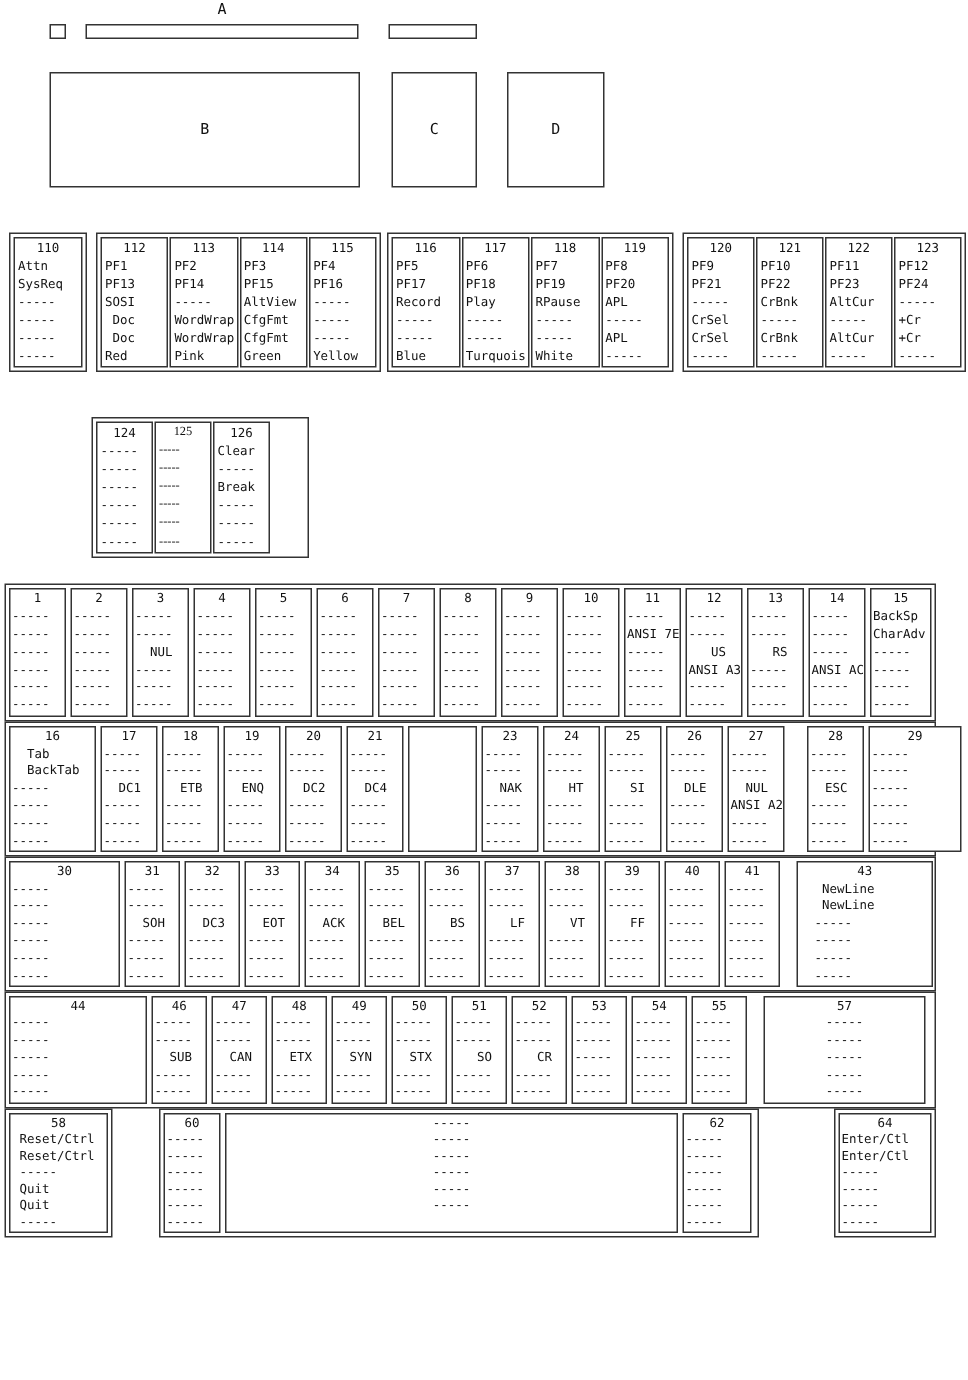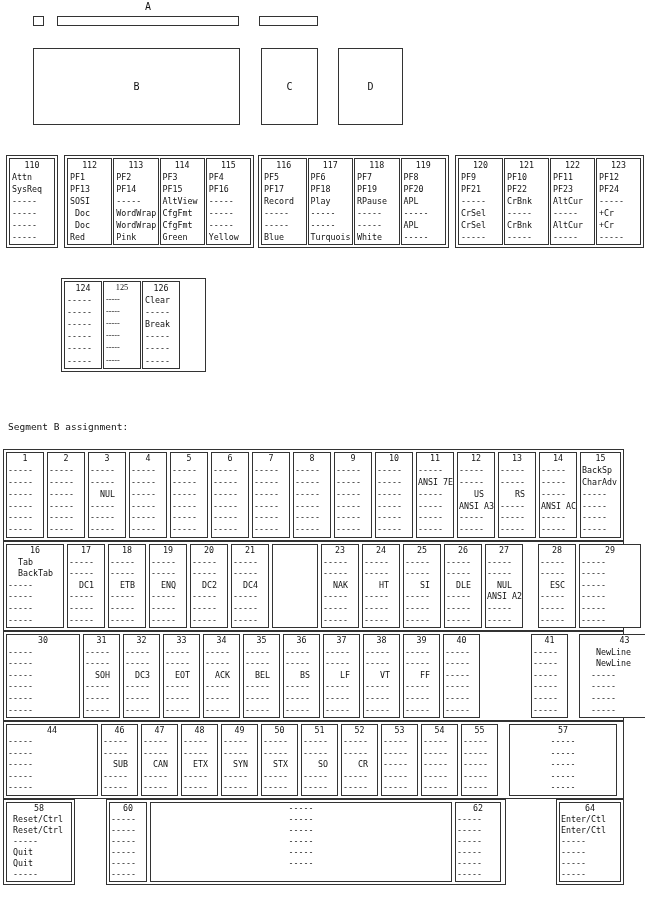--- a/index.html
+++ b/index.html
@@ -199,21 +199,20 @@
             <div class="ln">Clear</div>
             <div class="ln">-----</div>
             <div class="ln">Break</div>
             <div class="ln">-----</div>
             <div class="ln">-----</div>
             <div class="ln">-----</div>
           </div>
           <div class="kspacer" style="flex: 0 0 20px;"></div>
         </div>
       </div>
-      <div class="seg-heading" style="margin-top: 50px;">Segment B assignment:</div>
       <div class="seg-row segB" style="height: 92px; margin-top: 17px; --lh: 11.9px;">
         <div class="kgroup" style="margin-left: 3px; width: 621px;">
           <div class="key" style="flex: 0 0 38px;">
             <div class="num">1</div>
             <div class="ln">-----</div>
             <div class="ln">-----</div>
             <div class="ln">-----</div>
             <div class="ln">-----</div>
             <div class="ln">-----</div>
             <div class="ln">-----</div>
@@ -570,21 +569,21 @@
           </div>
           <div class="key" style="flex: 0 0 37px;">
             <div class="num">40</div>
             <div class="ln">-----</div>
             <div class="ln">-----</div>
             <div class="ln">-----</div>
             <div class="ln">-----</div>
             <div class="ln">-----</div>
             <div class="ln">-----</div>
           </div>
-          <div class="key" style="flex: 0 0 37px; margin-left: 48px;">
+          <div class="key" style="flex: 0 0 37px;">
             <div class="num">41</div>
             <div class="ln">-----</div>
             <div class="ln">-----</div>
             <div class="ln">-----</div>
             <div class="ln">-----</div>
             <div class="ln">-----</div>
             <div class="ln">-----</div>
           </div>
           <div class="kspacer" style="flex: 0 0 5px;"></div>
           <div class="key" style="flex: 0 0 91px;">

